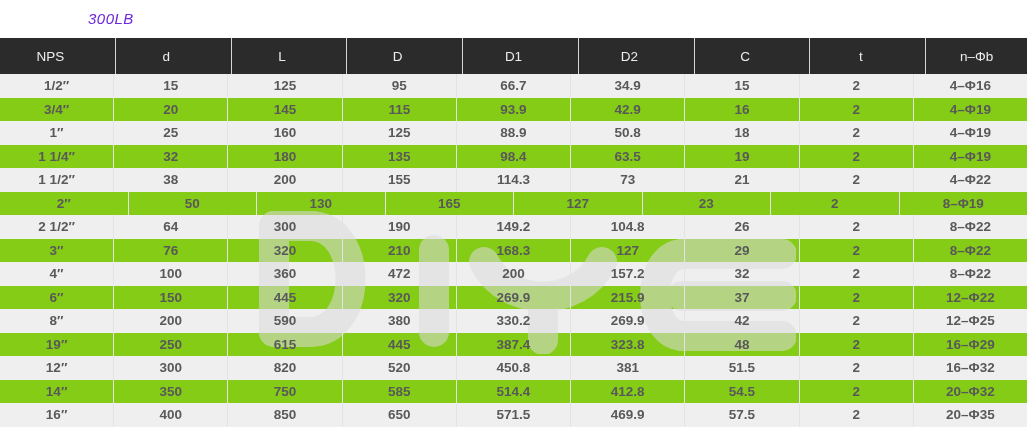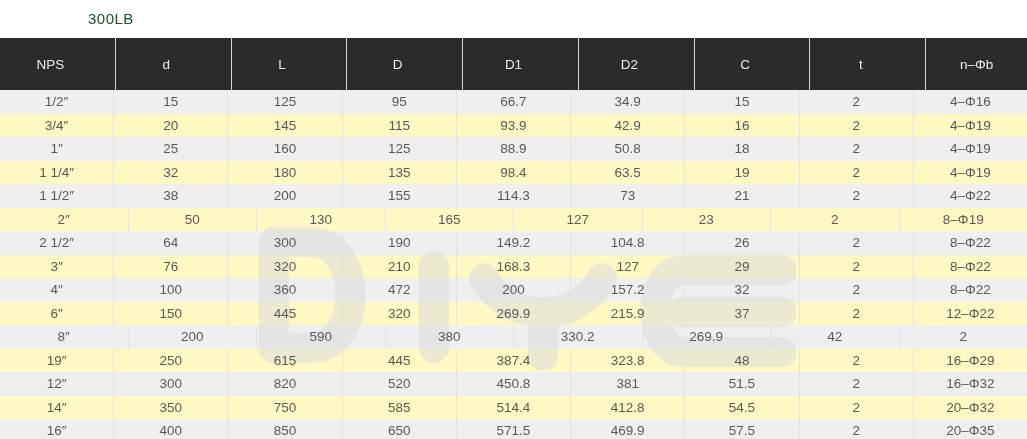--- a/index.html
+++ b/index.html
@@ -14,33 +14,34 @@
     background: #ffffff;
     overflow: hidden;
     font-family: "Liberation Sans", "DejaVu Sans", sans-serif;
   }
   .title {
     position: absolute;
     left: 88px;
     top: 9px;
     font-size: 15px;
     line-height: 20px;
-    color: #14532d;
+    color: #6d28d9;
     letter-spacing: 0.5px;
+    font-style: italic;
   }
   .spec-table {
     position: absolute;
     left: 0;
     top: 38px;
     width: 1027px;
   }
   .thead {
     display: flex;
     width: 100%;
-    height: 52px;
+    height: 36px;
     background: #2b2b2b;
     gap: 14px;
   }
   .hcell {
     flex: 1 1 0;
     display: flex;
     align-items: center;
     justify-content: center;
     color: #ececec;
     font-size: 13.5px;
@@ -50,23 +51,24 @@
     border-left: 1px solid rgba(245,245,245,0.85);
   }
   .tbody {
     position: relative;
     width: 100%;
   }
   .trow {
     display: flex;
     width: 100%;
     height: 23.5px;
+    font-weight: bold;
   }
   .trow.odd  { background: #efefef; }
-  .trow.even { background: #fef9c3; justify-content: space-between; }
+  .trow.even { background: #84cc16; justify-content: space-between; }
   .tcell {
     position: relative;
     z-index: 10;
     flex: 1 1 0;
     display: flex;
     align-items: center;
     justify-content: center;
     font-size: 13.5px;
     color: #595959;
     box-sizing: border-box;
@@ -232,20 +234,21 @@
         </div>
         <div class="trow odd">
           <div class="tcell">8″</div>
           <div class="tcell">200</div>
           <div class="tcell">590</div>
           <div class="tcell">380</div>
           <div class="tcell">330.2</div>
           <div class="tcell">269.9</div>
           <div class="tcell">42</div>
           <div class="tcell">2</div>
+          <div class="tcell">12–Φ25</div>
         </div>
         <div class="trow even">
           <div class="tcell">19″</div>
           <div class="tcell">250</div>
           <div class="tcell">615</div>
           <div class="tcell">445</div>
           <div class="tcell">387.4</div>
           <div class="tcell">323.8</div>
           <div class="tcell">48</div>
           <div class="tcell">2</div>

